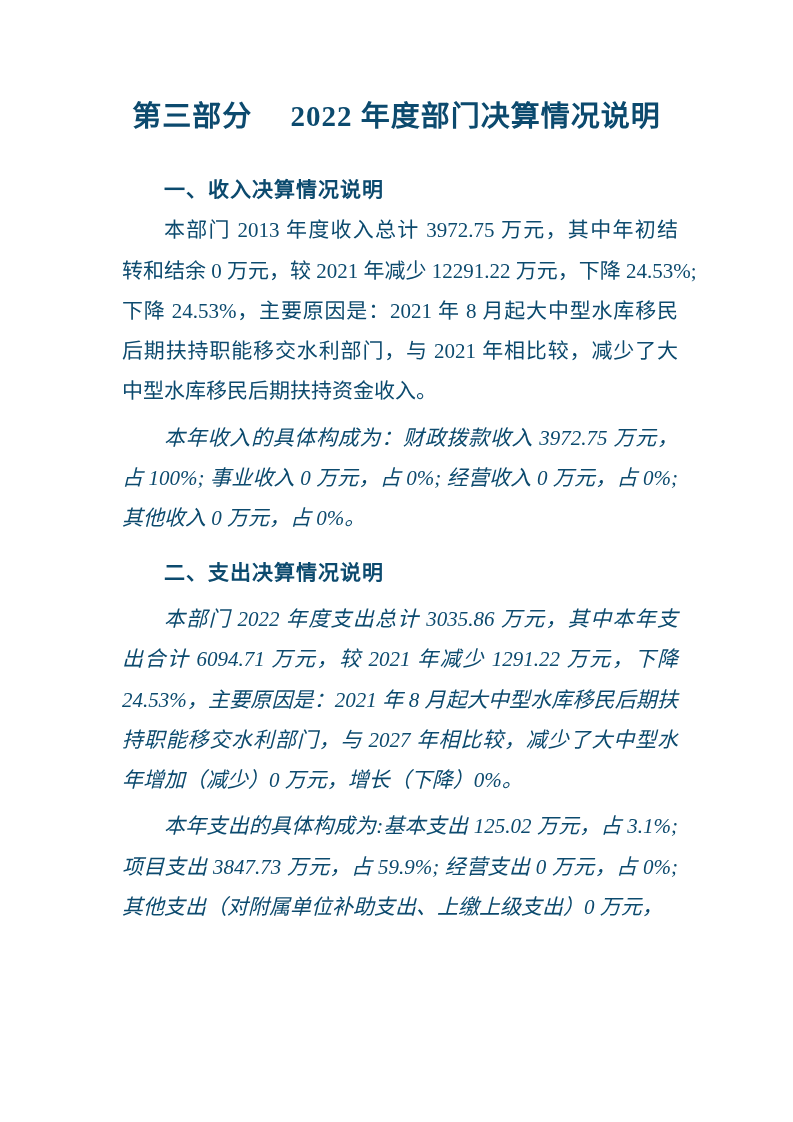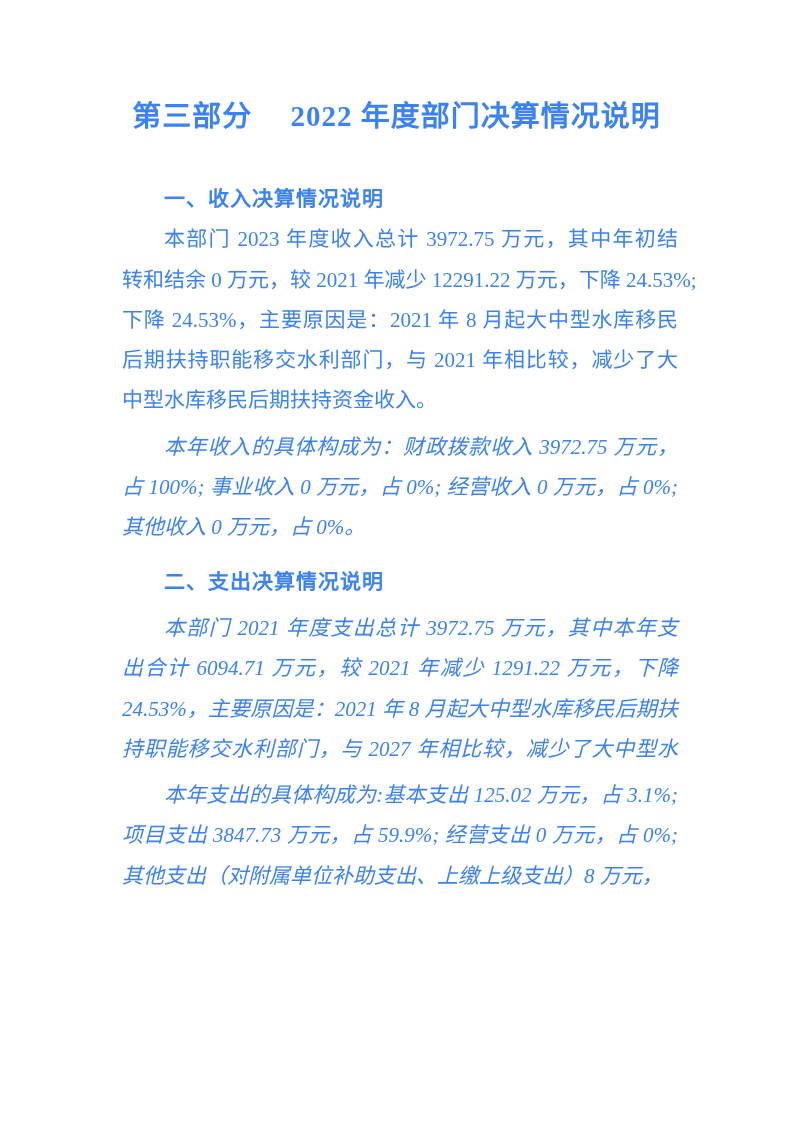--- a/index.html
+++ b/index.html
@@ -7,21 +7,21 @@
     padding: 0;
     background: #ffffff;
   }
   .page {
     position: relative;
     width: 793px;
     height: 1122px;
     background: #ffffff;
     overflow: hidden;
     font-family: "Liberation Serif", "DejaVu Serif", serif;
-    color: #3b82f6;
+    color: #0c4a6e;
   }
   .doc-title {
     margin: 0;
     padding-top: 97px;
     text-align: center;
     font-family: "Liberation Serif", "DejaVu Serif", serif;
     font-size: 29px;
     font-weight: bold;
     line-height: 39px;
     letter-spacing: 1px;
@@ -34,21 +34,21 @@
   .heading {
     font-family: "Liberation Sans", "DejaVu Sans", sans-serif;
     font-weight: bold;
     font-size: 21px;
     line-height: 40.3px;
     text-indent: 2em;
     letter-spacing: 1px;
     white-space: nowrap;
   }
   .heading.first {
-    margin-top: 43px;
+    margin-top: 34px;
   }
   .heading.second {
     margin-top: 14px;
   }
   .para {
     margin: 0;
   }
   .para.gap {
     margin-top: 6px;
     font-style: italic;
@@ -73,42 +73,43 @@
 
 <div class="page">
 
   <h1 class="doc-title">第三部分　 2022 年度部门决算情况说明</h1>
 
   <div class="content">
 
     <div class="heading first">一、收入决算情况说明</div>
 
     <div class="para">
-      <div class="line indent">本部门 2023 年度收入总计 3972.75 万元，其中年初结</div>
+      <div class="line indent">本部门 2013 年度收入总计 3972.75 万元，其中年初结</div>
       <div class="line">转和结余 0 万元，较 2021 年减少 12291.22 万元，下降 24.53%;</div>
       <div class="line">下降 24.53%，主要原因是：2021 年 8 月起大中型水库移民</div>
       <div class="line">后期扶持职能移交水利部门，与 2021 年相比较，减少了大</div>
       <div class="line last">中型水库移民后期扶持资金收入。</div>
     </div>
 
     <div class="para gap">
       <div class="line indent">本年收入的具体构成为：财政拨款收入 3972.75 万元，</div>
       <div class="line">占 100%; 事业收入 0 万元，占 0%; 经营收入 0 万元，占 0%;</div>
       <div class="line last">其他收入 0 万元，占 0%。</div>
     </div>
 
     <div class="heading second">二、支出决算情况说明</div>
 
     <div class="para gap">
-      <div class="line indent">本部门 2021 年度支出总计 3972.75 万元，其中本年支</div>
+      <div class="line indent">本部门 2022 年度支出总计 3035.86 万元，其中本年支</div>
       <div class="line">出合计 6094.71 万元，较 2021 年减少 1291.22 万元，下降</div>
       <div class="line">24.53%，主要原因是：2021 年 8 月起大中型水库移民后期扶</div>
       <div class="line">持职能移交水利部门，与 2027 年相比较，减少了大中型水</div>
+      <div class="line last">年增加（减少）0 万元，增长（下降）0%。</div>
     </div>
 
     <div class="para gap">
       <div class="line indent">本年支出的具体构成为:基本支出 125.02 万元，占 3.1%;</div>
       <div class="line">项目支出 3847.73 万元，占 59.9%; 经营支出 0 万元，占 0%;</div>
-      <div class="line last">其他支出（对附属单位补助支出、上缴上级支出）8 万元，</div>
+      <div class="line last">其他支出（对附属单位补助支出、上缴上级支出）0 万元，</div>
     </div>
 
   </div>
 </div>
 
 </body></html>

